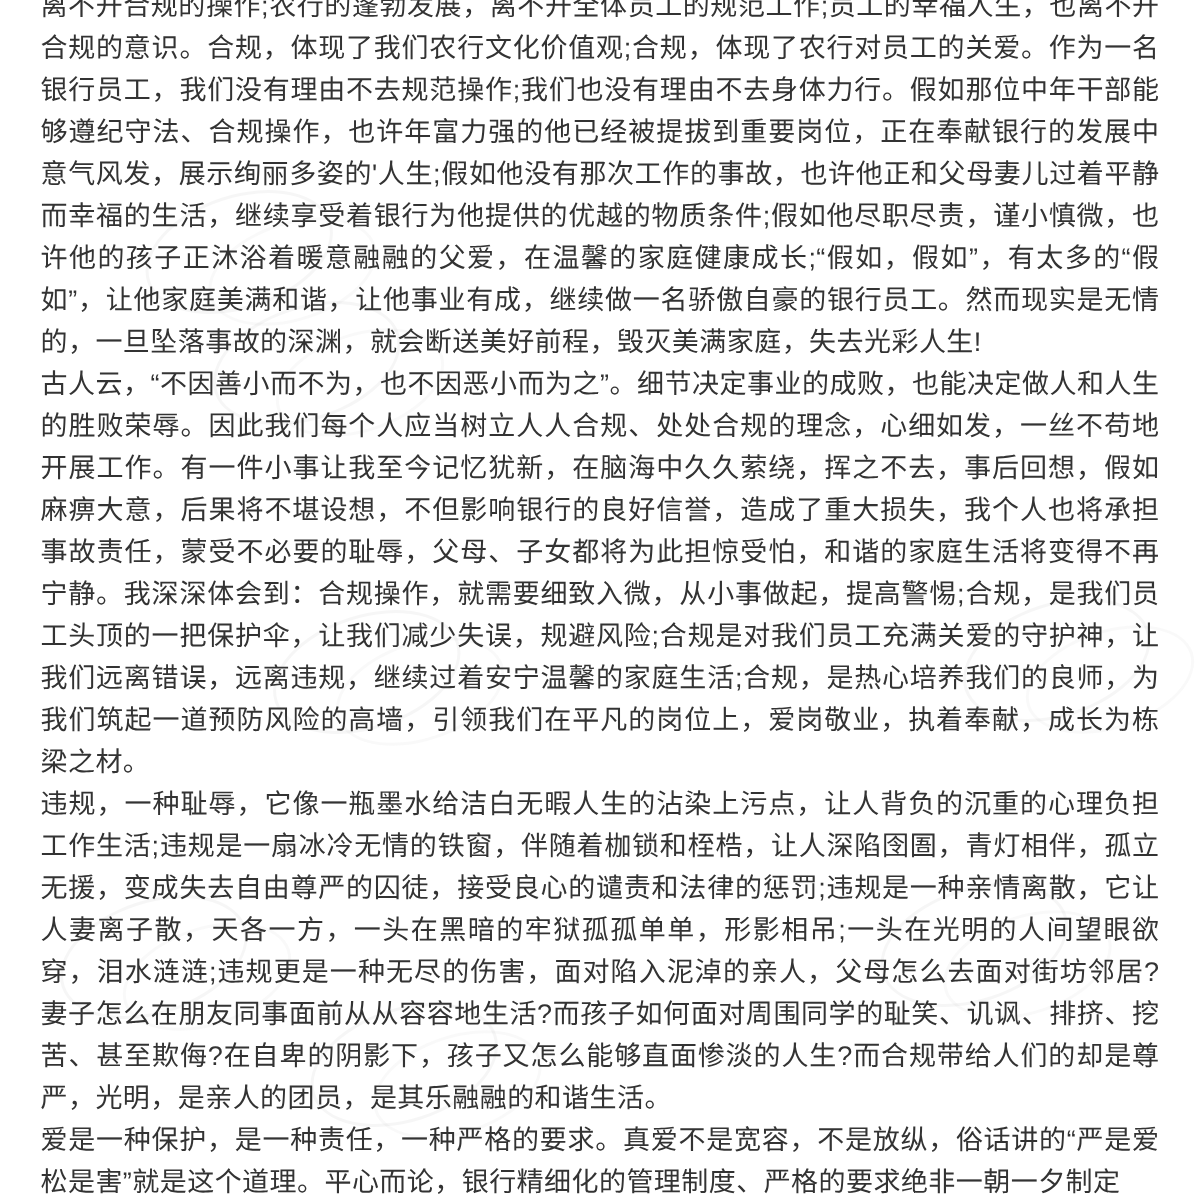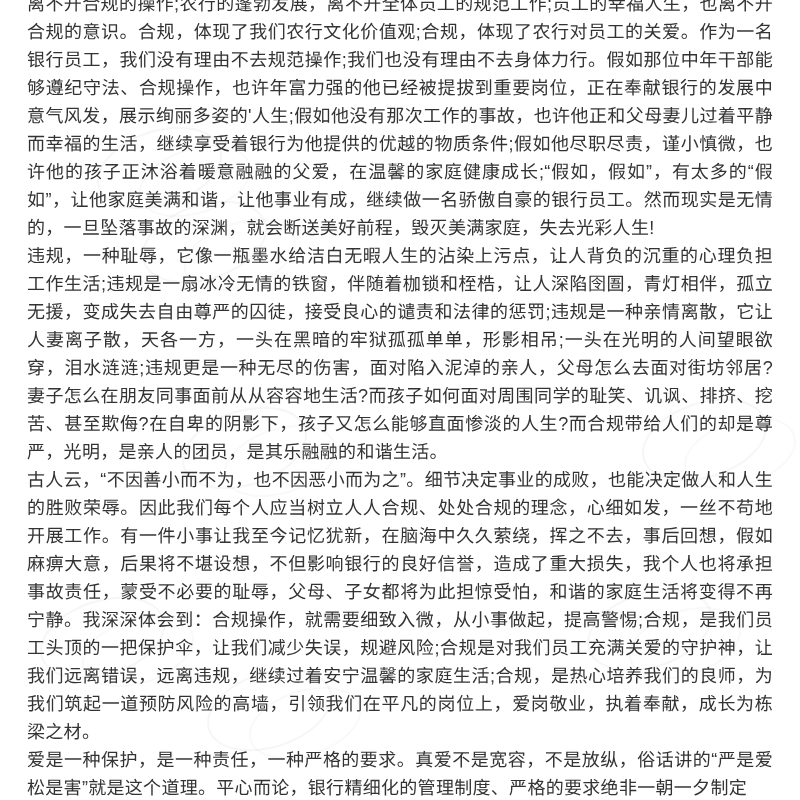--- a/index.html
+++ b/index.html
@@ -67,16 +67,16 @@
   <div class="wm" style="left:140px; top:192px;"></div>
   <div class="wm" style="left:180px; top:398px;"></div>
   <div class="wm" style="left:640px; top:390px;"></div>
   <div class="wm" style="left:38px;  top:588px;"></div>
   <div class="wm" style="left:585px; top:580px;"></div>
   <div class="wm" style="left:205px; top:660px;"></div>
 </div>
 
 <div class="text-flow">
   <p>离不开合规的操作;农行的蓬勃发展，离不开全体员工的规范工作;员工的幸福人生，也离不开合规的意识。合规，体现了我们农行文化价值观;合规，体现了农行对员工的关爱。作为一名银行员工，我们没有理由不去规范操作;我们也没有理由不去身体力行。假如那位中年干部能够遵纪守法、合规操作，也许年富力强的他已经被提拔到重要岗位，正在奉献银行的发展中意气风发，展示绚丽多姿的'人生;假如他没有那次工作的事故，也许他正和父母妻儿过着平静而幸福的生活，继续享受着银行为他提供的优越的物质条件;假如他尽职尽责，谨小慎微，也许他的孩子正沐浴着暖意融融的父爱，在温馨的家庭健康成长;“假如，假如”，有太多的“假如”，让他家庭美满和谐，让他事业有成，继续做一名骄傲自豪的银行员工。然而现实是无情的，一旦坠落事故的深渊，就会断送美好前程，毁灭美满家庭，失去光彩人生!</p>
+  <p>古人云，“不因善小而不为，也不因恶小而为之”。细节决定事业的成败，也能决定做人和人生的胜败荣辱。因此我们每个人应当树立人人合规、处处合规的理念，心细如发，一丝不苟地开展工作。有一件小事让我至今记忆犹新，在脑海中久久萦绕，挥之不去，事后回想，假如麻痹大意，后果将不堪设想，不但影响银行的良好信誉，造成了重大损失，我个人也将承担事故责任，蒙受不必要的耻辱，父母、子女都将为此担惊受怕，和谐的家庭生活将变得不再宁静。我深深体会到：合规操作，就需要细致入微，从小事做起，提高警惕;合规，是我们员工头顶的一把保护伞，让我们减少失误，规避风险;合规是对我们员工充满关爱的守护神，让我们远离错误，远离违规，继续过着安宁温馨的家庭生活;合规，是热心培养我们的良师，为我们筑起一道预防风险的高墙，引领我们在平凡的岗位上，爱岗敬业，执着奉献，成长为栋梁之材。</p>
   <p>违规，一种耻辱，它像一瓶墨水给洁白无暇人生的沾染上污点，让人背负的沉重的心理负担工作生活;违规是一扇冰冷无情的铁窗，伴随着枷锁和桎梏，让人深陷囹圄，青灯相伴，孤立无援，变成失去自由尊严的囚徒，接受良心的谴责和法律的惩罚;违规是一种亲情离散，它让人妻离子散，天各一方，一头在黑暗的牢狱孤孤单单，形影相吊;一头在光明的人间望眼欲穿，泪水涟涟;违规更是一种无尽的伤害，面对陷入泥淖的亲人，父母怎么去面对街坊邻居?妻子怎么在朋友同事面前从从容容地生活?而孩子如何面对周围同学的耻笑、讥讽、排挤、挖苦、甚至欺侮?在自卑的阴影下，孩子又怎么能够直面惨淡的人生?而合规带给人们的却是尊严，光明，是亲人的团员，是其乐融融的和谐生活。</p>
-  <p>古人云，“不因善小而不为，也不因恶小而为之”。细节决定事业的成败，也能决定做人和人生的胜败荣辱。因此我们每个人应当树立人人合规、处处合规的理念，心细如发，一丝不苟地开展工作。有一件小事让我至今记忆犹新，在脑海中久久萦绕，挥之不去，事后回想，假如麻痹大意，后果将不堪设想，不但影响银行的良好信誉，造成了重大损失，我个人也将承担事故责任，蒙受不必要的耻辱，父母、子女都将为此担惊受怕，和谐的家庭生活将变得不再宁静。我深深体会到：合规操作，就需要细致入微，从小事做起，提高警惕;合规，是我们员工头顶的一把保护伞，让我们减少失误，规避风险;合规是对我们员工充满关爱的守护神，让我们远离错误，远离违规，继续过着安宁温馨的家庭生活;合规，是热心培养我们的良师，为我们筑起一道预防风险的高墙，引领我们在平凡的岗位上，爱岗敬业，执着奉献，成长为栋梁之材。</p>
   <p>爱是一种保护，是一种责任，一种严格的要求。真爱不是宽容，不是放纵，俗话讲的“严是爱松是害”就是这个道理。平心而论，银行精细化的管理制度、严格的要求绝非一朝一夕制定</p>
 </div>
 
 </body></html>

